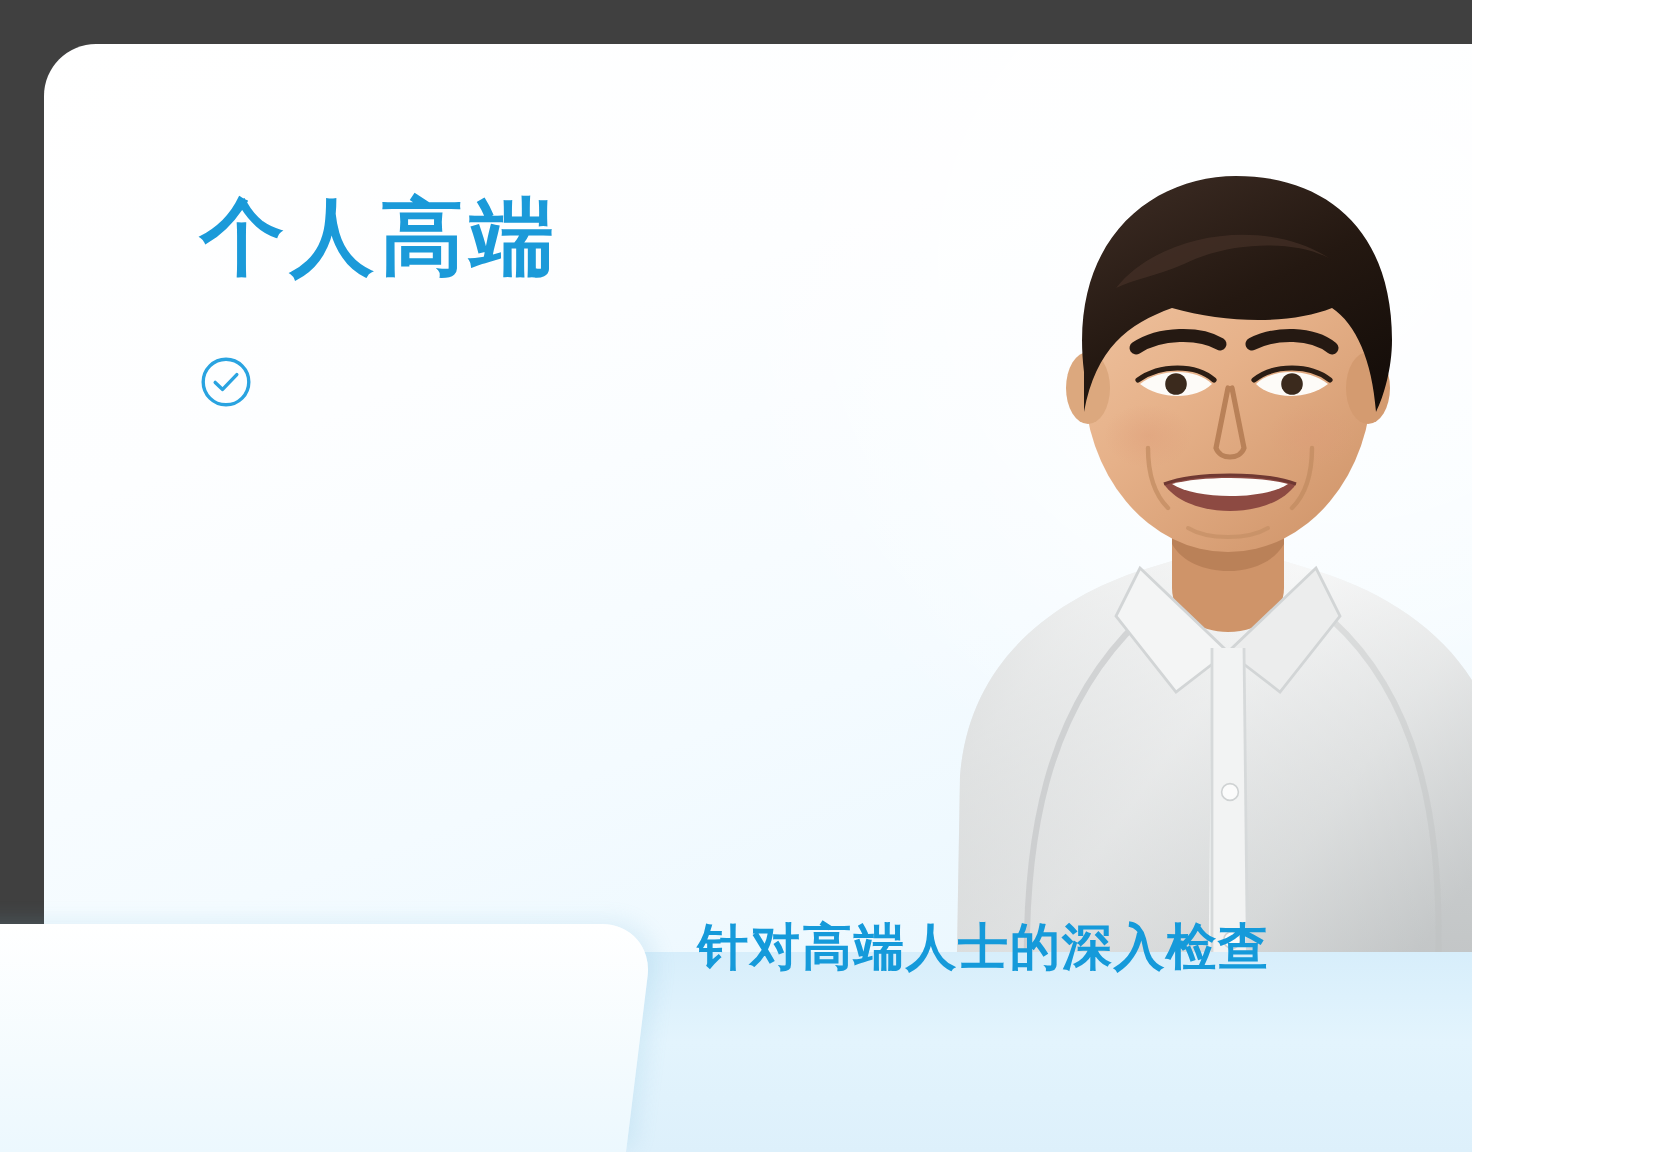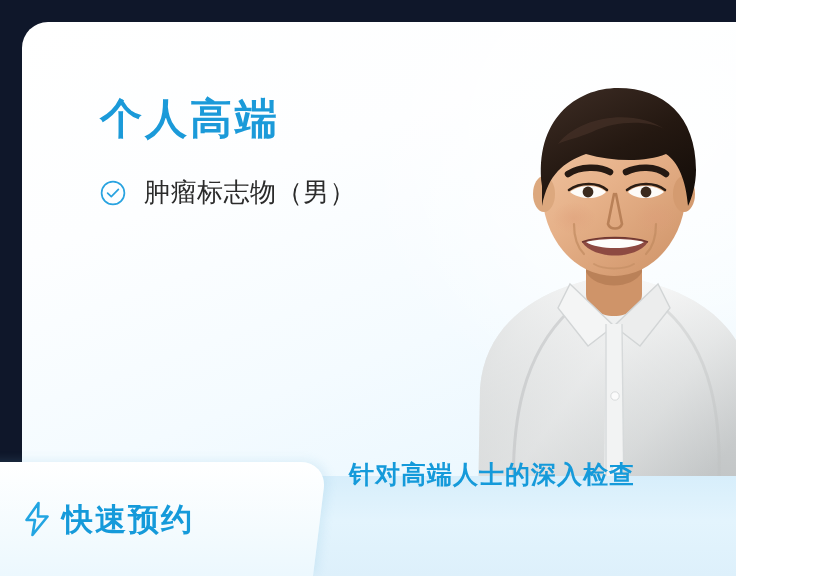--- a/index.html
+++ b/index.html
@@ -9,21 +9,21 @@
   }
   body {
     font-family: "Liberation Sans", "DejaVu Sans", sans-serif;
   }
 
   .screen {
     position: relative;
     width: 736px;
     height: 576px;
     overflow: hidden;
-    background: #0f172a;
+    background: #404040;
   }
 
   
   .card {
     position: absolute;
     left: 22px;
     top: 22px;
     width: 794px;
     height: 554px;
     border-radius: 26px 26px 0 0;
@@ -289,39 +289,32 @@
     <div class="content">
       <h1 class="title">个人高端</h1>
 
       <ul class="feature-list">
 
         <li class="feature-item">
           <svg class="check-icon" viewBox="0 0 26 26" xmlns="http://www.w3.org/2000/svg" aria-hidden="true">
             <circle cx="13" cy="13" r="11.4" fill="none" stroke="#29a3e0" stroke-width="1.7"></circle>
             <path d="M7.6 13.2 L11.3 16.7 L18.4 9.3" fill="none" stroke="#29a3e0" stroke-width="1.7" stroke-linecap="round" stroke-linejoin="round"></path>
           </svg>
-          <span class="feature-label">肿瘤标志物（男）</span>
         </li>
 
 
 
       </ul>
     </div>
 
   </div>
 
   <div class="bottom-bar">
     <div class="bar-right"></div>
     <div class="bar-left"></div>
 
-    <div class="cta">
-      <svg class="bolt-icon" viewBox="0 0 30 36" xmlns="http://www.w3.org/2000/svg" aria-hidden="true">
-        <path d="M16.5 2 L4.5 19 L13 19 L10.5 34 L25.5 15.5 L16 15.5 Z" fill="none" stroke="#22a5e2" stroke-width="2.6" stroke-linejoin="round" stroke-linecap="round"></path>
-      </svg>
-      <span class="cta-label">快速预约</span>
-    </div>
 
     <div class="tagline">
       <span class="tagline-text">针对高端人士的深入检查</span>
     </div>
   </div>
 
 </div>
 
 </body></html>

